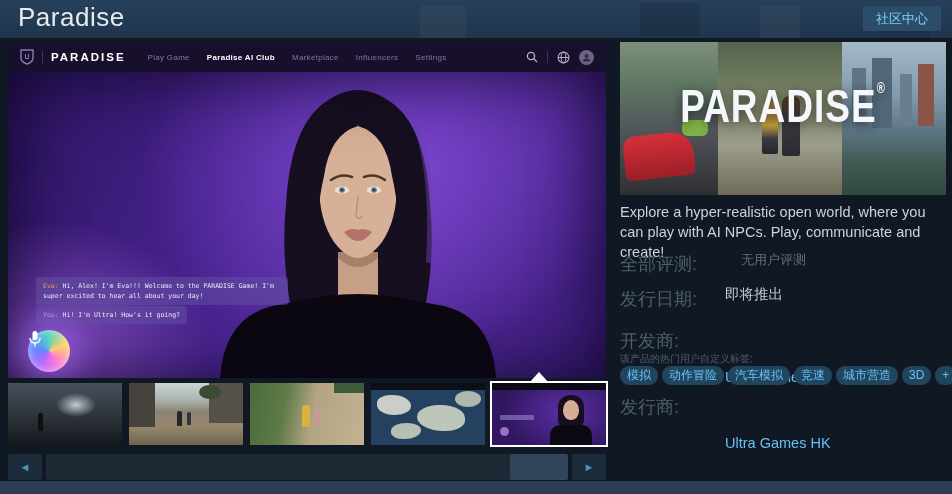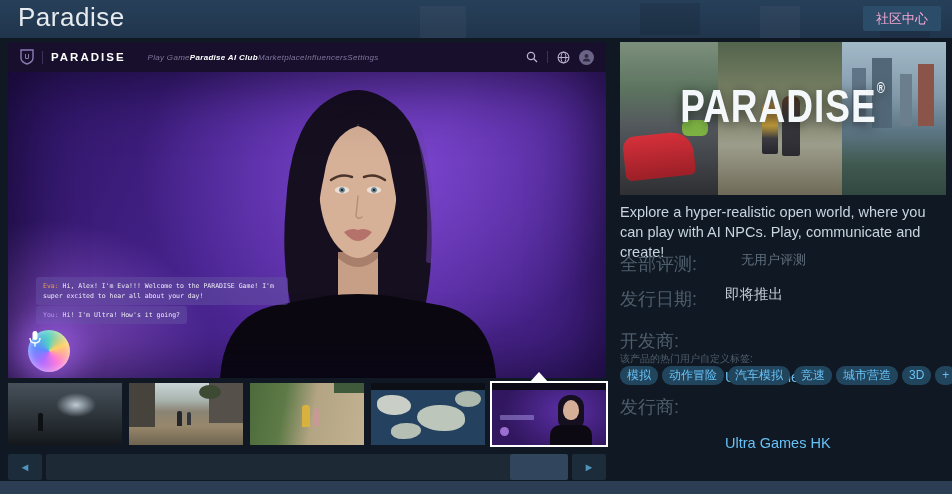--- a/index.html
+++ b/index.html
@@ -11,31 +11,31 @@
   .top-header { position:absolute; top:0; left:0; width:952px; height:38px;
     background:linear-gradient(180deg,#27405a 0%, #20354c 100%); overflow:hidden; }
   .city { position:absolute; top:6px; background:rgba(255,255,255,0.04); }
   .c1 { left:420px; width:46px; height:32px; }
   .c2 { left:640px; width:60px; height:32px; top:3px; background:rgba(0,0,0,0.10); }
   .c3 { left:760px; width:40px; height:32px; }
   .c4 { left:880px; width:50px; height:32px; background:rgba(0,0,0,0.08); }
   .page-title { position:absolute; left:18px; top:2px; font-size:26px; color:#e6ebef;
     letter-spacing:.5px; font-weight:400; }
   .community-btn { position:absolute; right:11px; top:6px; height:25px; line-height:25px;
-    padding:0 13px; background:#2b4d69; color:#f9a8d4; font-size:13px; border-radius:2px;
+    padding:0 13px; background:#2b4d69; color:#7dd3fc; font-size:13px; border-radius:2px;
     cursor:pointer; }
 
   
   .screenshot { position:absolute; left:8px; top:42px; width:598px; height:336px; overflow:hidden; }
   .game-nav { position:relative; height:30px; background:#170f2c; display:flex;
     align-items:center; padding:0 12px; z-index:3; }
   .shield { width:14px; height:16px; flex:0 0 auto; }
   .nav-sep { width:1px; height:13px; background:#3c3358; margin:0 8px; }
   .brand { color:#ffffff; font-size:11.5px; font-weight:700; letter-spacing:2px; }
-  .nav-items { display:flex; margin-left:22px;font-style:italic; }
+  .nav-items { display:flex; gap:17px; margin-left:22px; }
   .nav-item { font-size:8px; color:#7f7899; letter-spacing:.3px; cursor:pointer; }
   .nav-item.active { color:#ffffff; font-weight:700; }
   .nav-right { margin-left:auto; display:flex; align-items:center; gap:9px; }
   .icon-sep { width:1px; height:12px; background:#3c3358; }
   .avatar-circle { width:15px; height:15px; border-radius:50%; background:#6c6486;
     display:flex; align-items:center; justify-content:center; }
 
   .hero { position:relative; width:598px; height:306px;
     background:
       radial-gradient(340px 260px at 63% 32%, rgba(133,76,219,.8), rgba(90,47,166,0) 72%),

